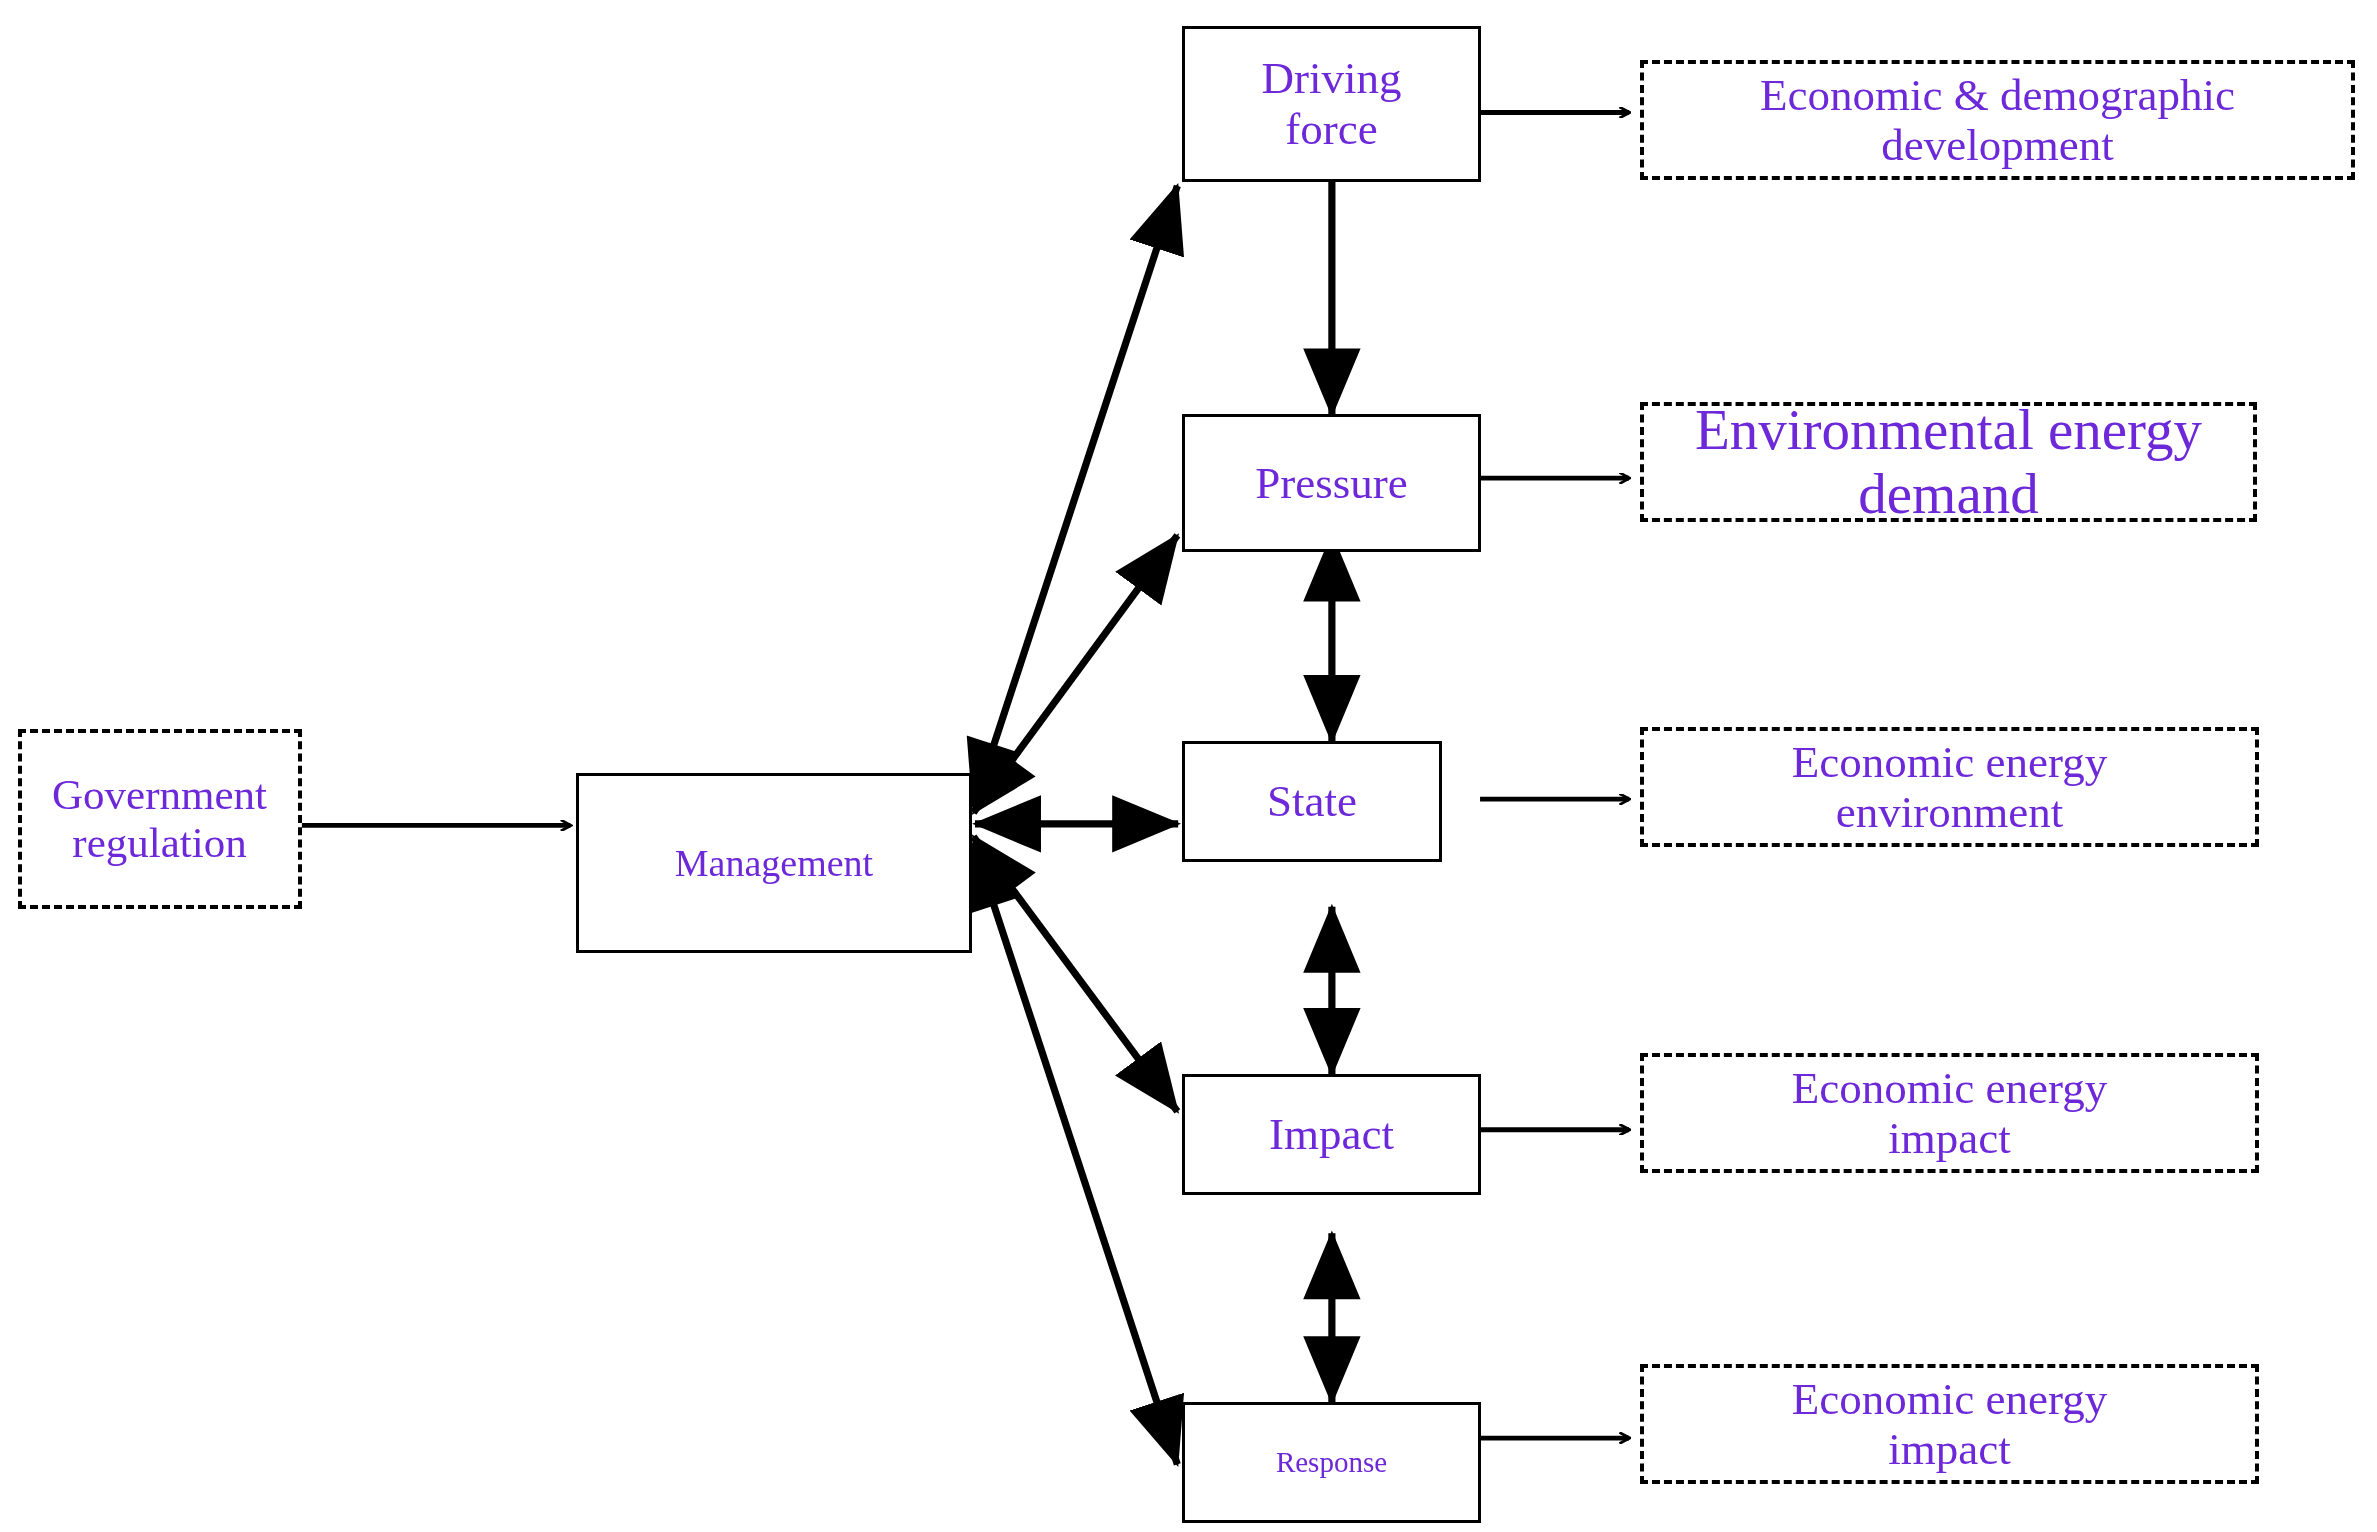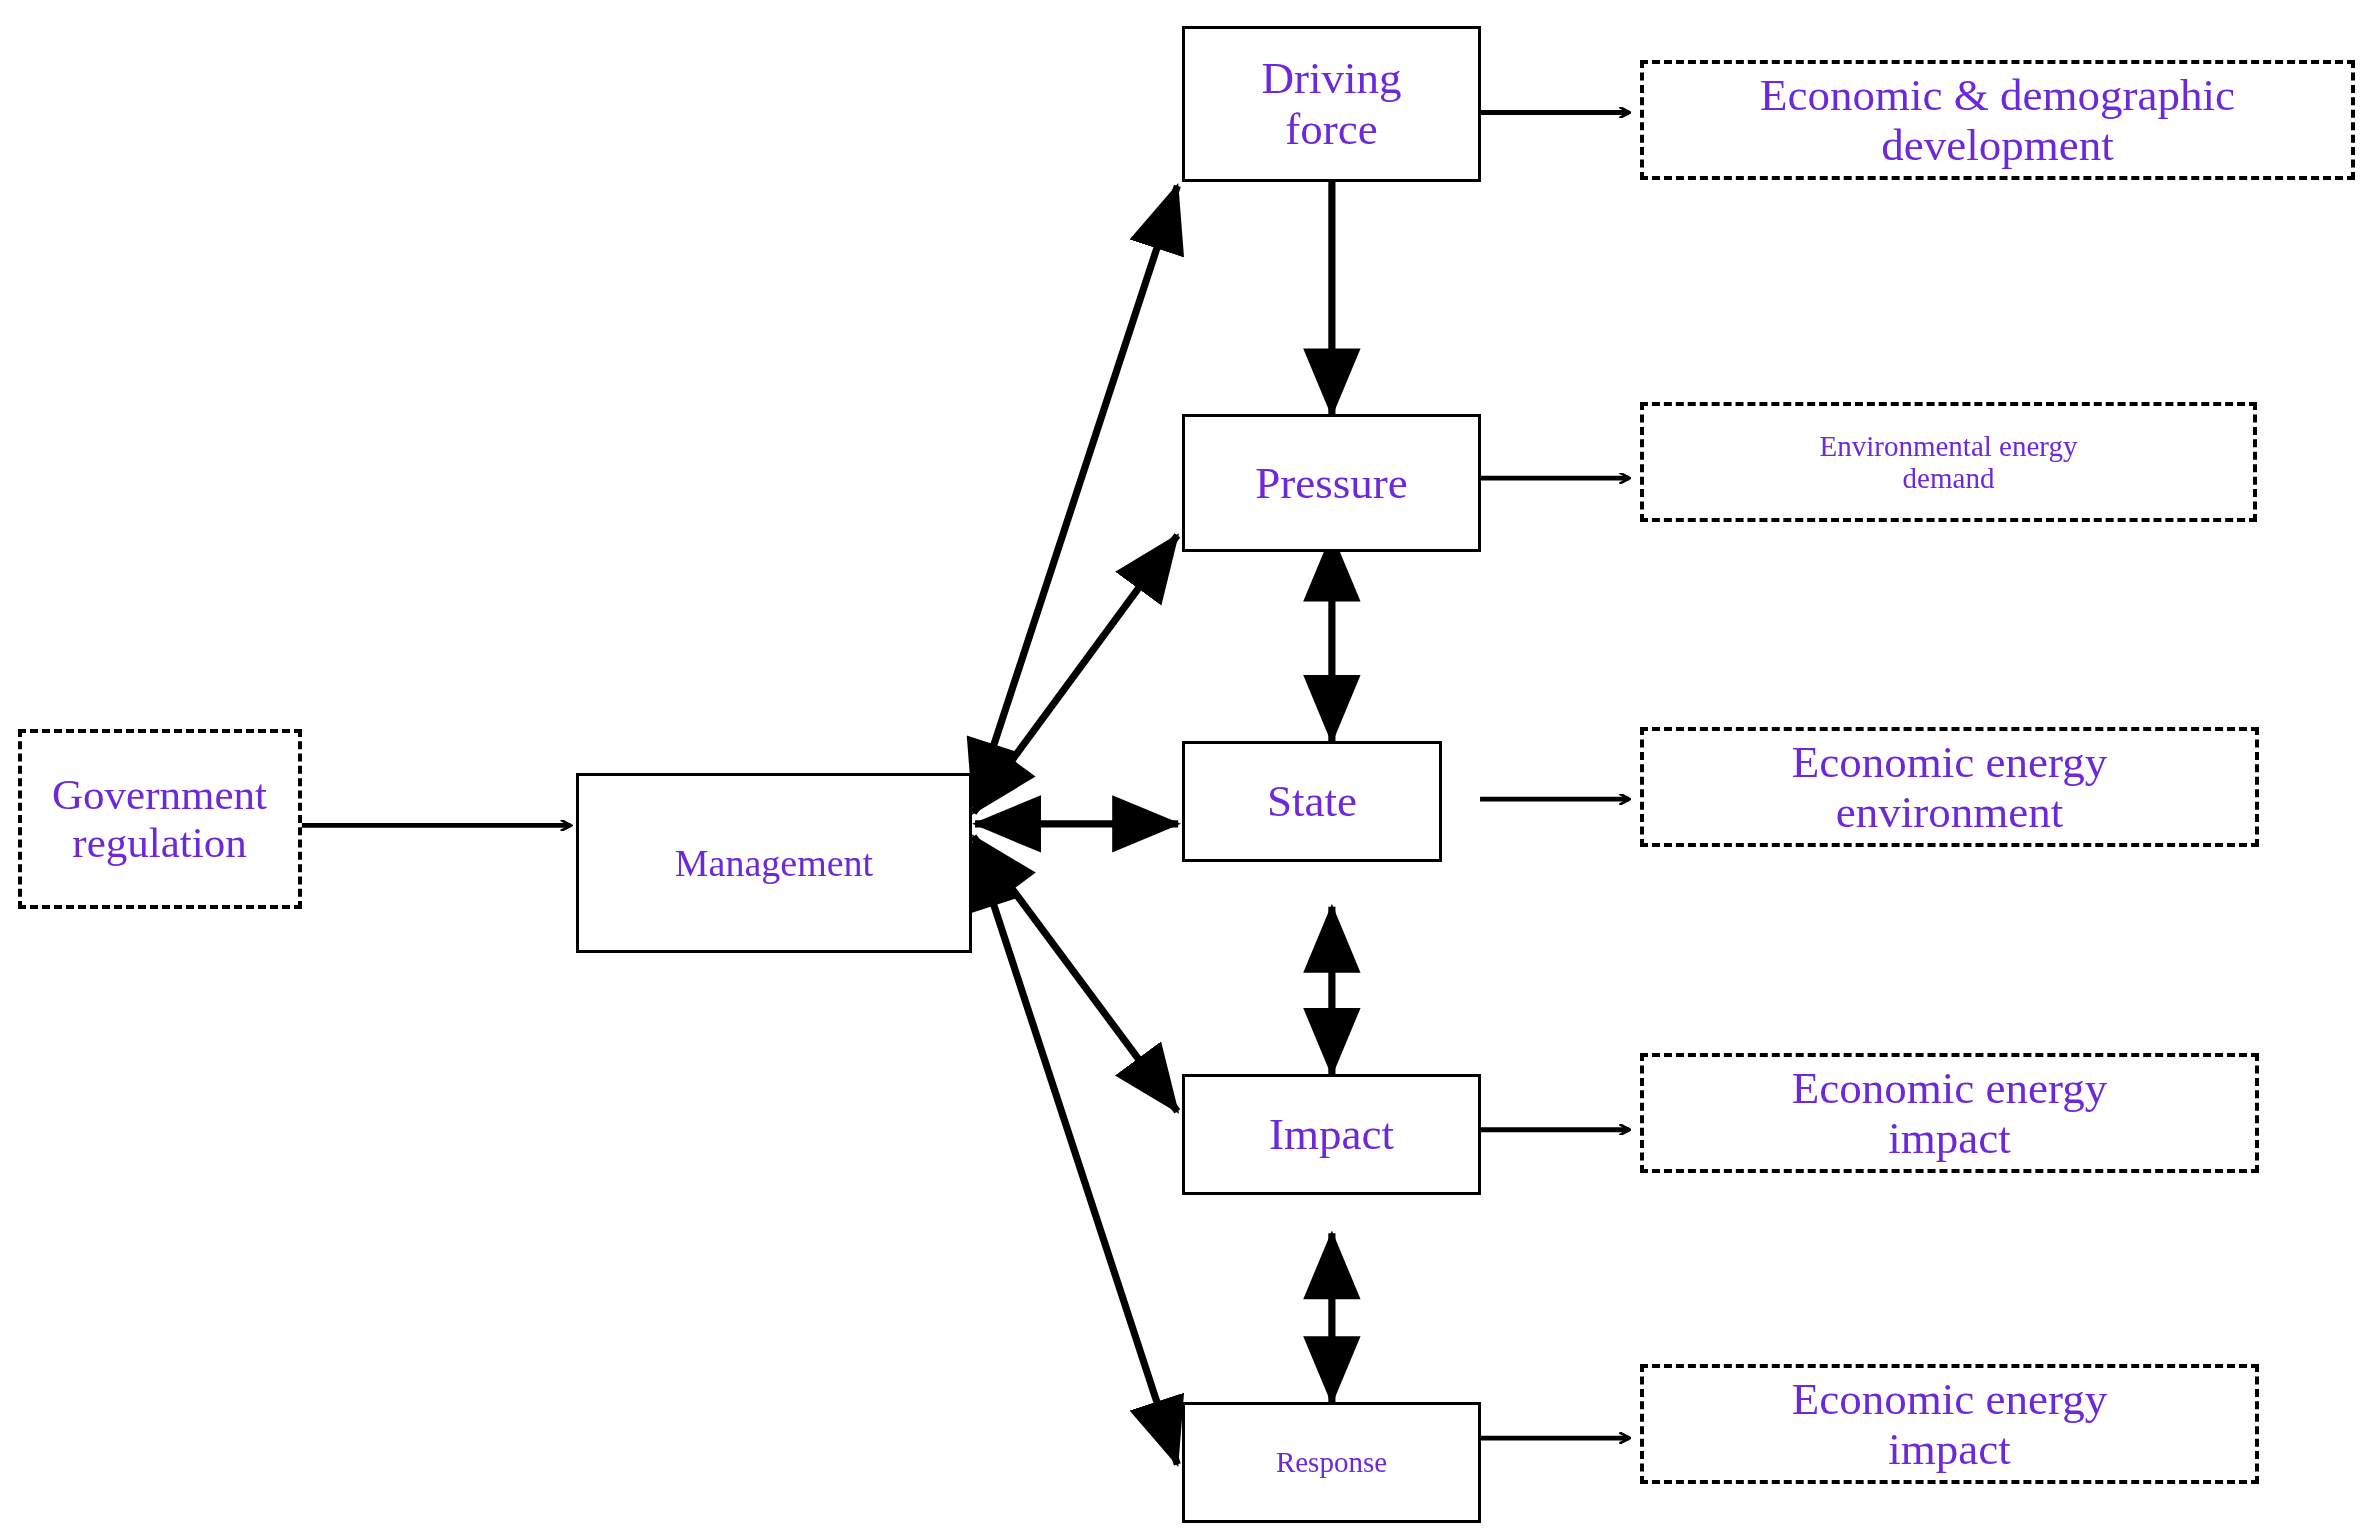--- a/index.html
+++ b/index.html
@@ -146,21 +146,21 @@
 
   <div class="node solid" style="left:1182px; top:1402px; width:299px; height:121px; font-size:29px;">
     <span class="lbl">Response</span>
   </div>
 
   <div class="node dashed" style="left:1640px; top:60px; width:715px; height:120px; font-size:45px;">
     <span class="lbl">Economic &amp; demographic
 development</span>
   </div>
 
-  <div class="node dashed" style="left:1640px; top:402px; width:617px; height:120px; font-size:29px;">
+  <div class="node dashed" style="left:1640px; top:402px; width:617px; height:120px; font-size:57px;">
     <span class="lbl">Environmental energy
 demand</span>
   </div>
 
   <div class="node dashed" style="left:1640px; top:727px; width:619px; height:120px; font-size:45px;">
     <span class="lbl">Economic energy
 environment</span>
   </div>
 
   <div class="node dashed" style="left:1640px; top:1053px; width:619px; height:120px; font-size:45px;">

